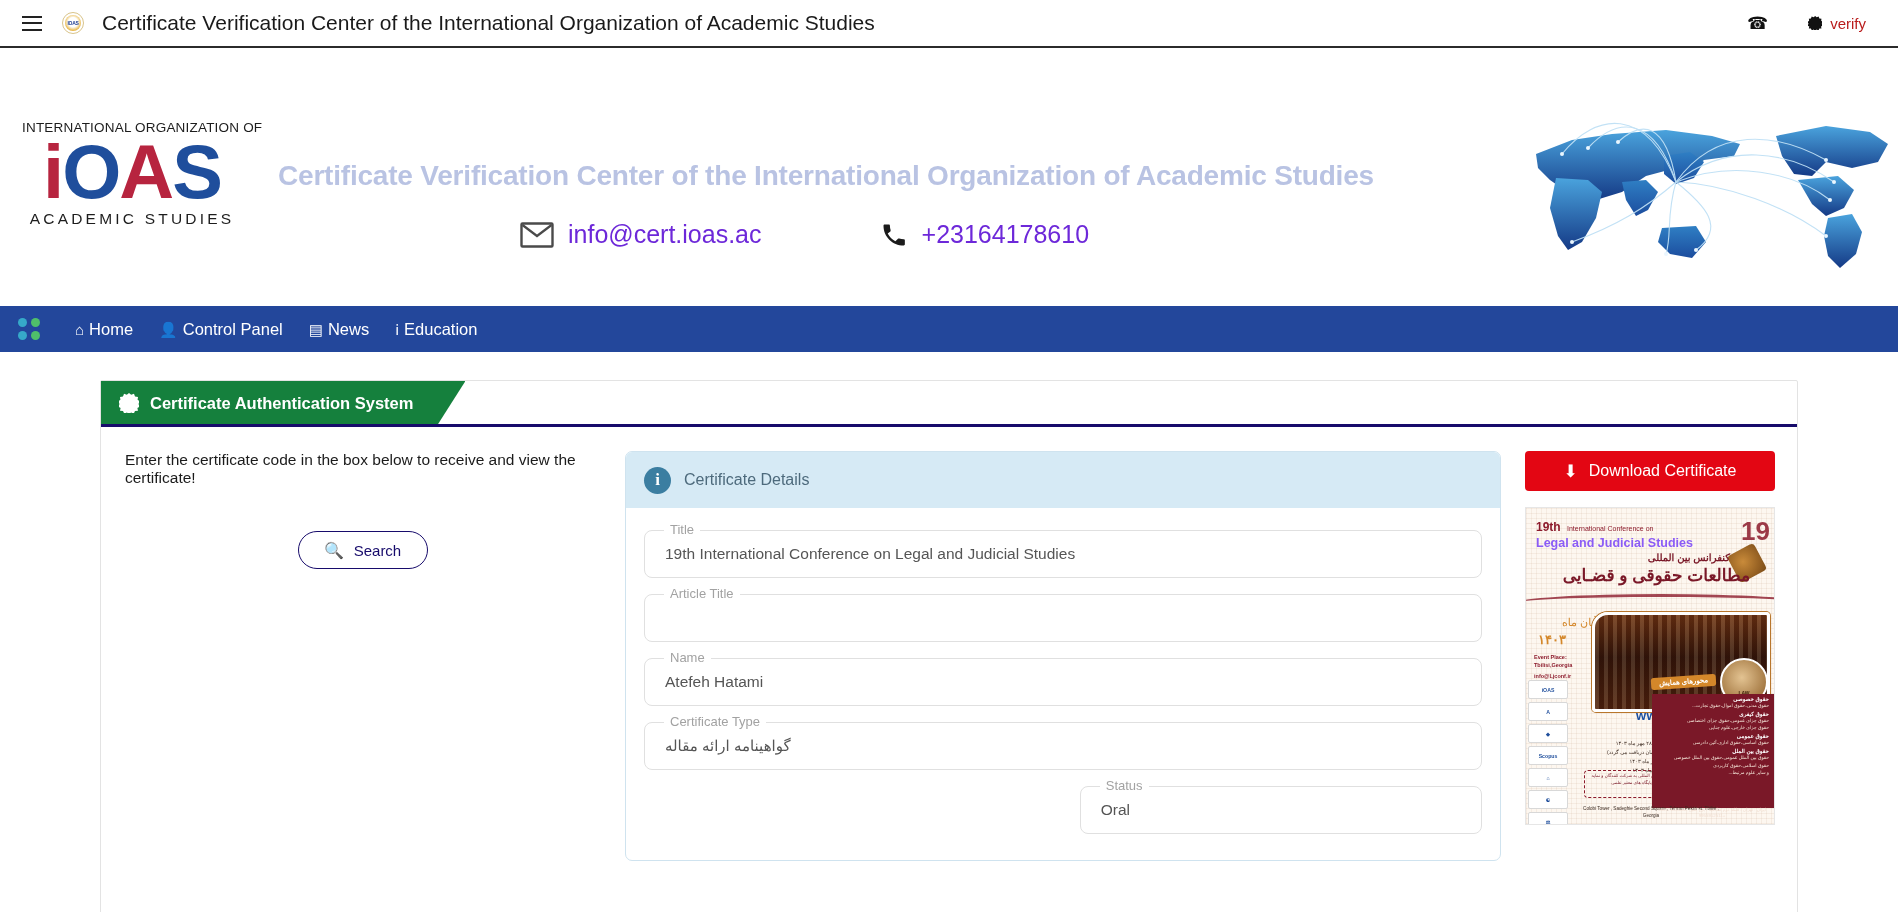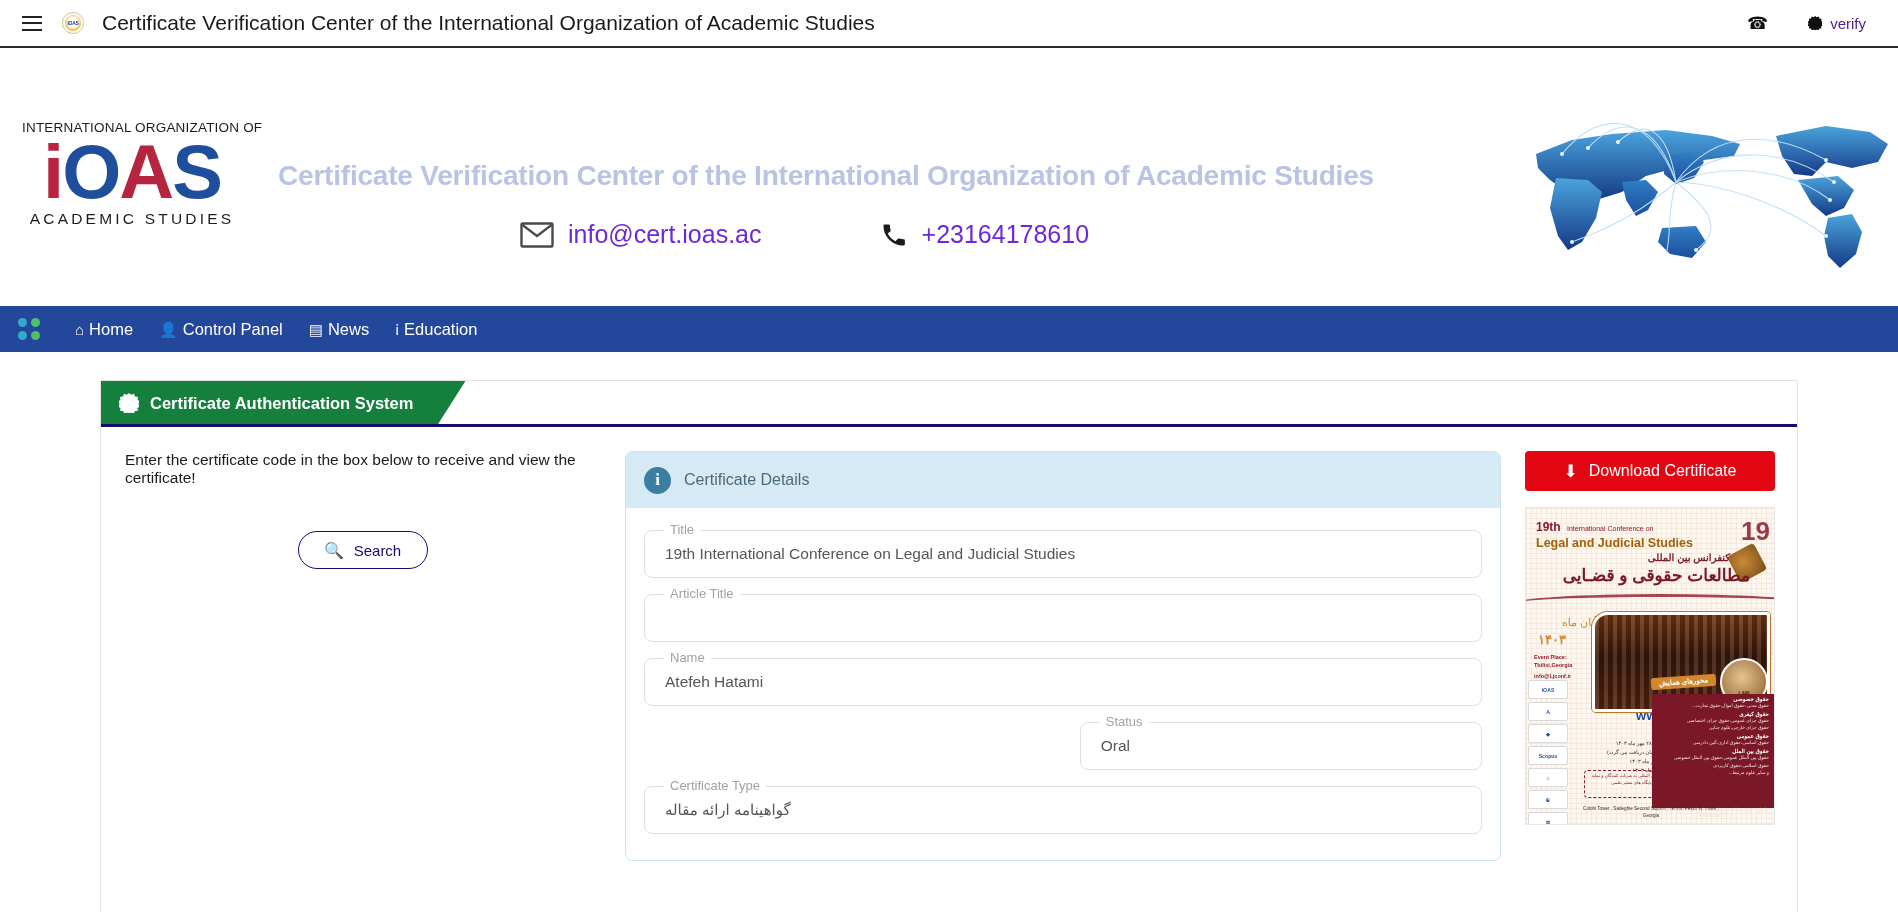--- a/index.html
+++ b/index.html
@@ -48,21 +48,21 @@
     color: #1a1a1a;
     white-space: nowrap;
     font-family: "Liberation Sans", sans-serif;
   }
   .topbar-right {
     margin-left: auto;
     display: flex; align-items: center; gap: 40px;
     padding-right: 10px;
   }
   .tb-icon { font-size: 17px; color: #111; cursor: pointer; line-height: 1; }
-  .tb-verify { display:flex; align-items:center; gap: 8px; font-size: 15px; color:#4c1d95; cursor:pointer; }
+  .tb-verify { display:flex; align-items:center; gap: 8px; font-size: 15px; color:#b91c1c; cursor:pointer; }
   .badge-glyph {
     width: 14px; height: 14px; background: #111;
     clip-path: polygon(50% 0%,61% 9%,75% 4%,80% 18%,95% 20%,93% 34%,105% 43%,97% 55%,
                        105% 67%,92% 75%,95% 89%,80% 90%,74% 103%,60% 97%,50% 108%,
                        40% 97%,26% 103%,20% 90%,5% 89%,8% 75%,-5% 67%,3% 55%,
                        -5% 43%,7% 34%,5% 20%,20% 18%,25% 4%,39% 9%);
   }
 
   
   .banner {
@@ -244,21 +244,21 @@
     background: #fdf7f0; position: relative; overflow: hidden;
     font-family: "Liberation Sans", sans-serif;
   }
   .poster-grid {
     position:absolute; inset:0;
     background-image: repeating-linear-gradient(0deg, rgba(190,150,120,.12) 0 1px, transparent 1px 5px),
                       repeating-linear-gradient(90deg, rgba(190,150,120,.12) 0 1px, transparent 1px 5px);
   }
   .p-19 { position:absolute; left:10px; top:12px; color:#8c1a2b; font-size: 12px; font-weight: bold; }
   .p-19 span.sm { font-size: 7px; font-weight: normal; margin-left:3px; color:#8c1a2b;}
-  .p-en { position:absolute; left:10px; top:28px; color:#a16207; font-size: 12.5px; font-weight: bold; }
+  .p-en { position:absolute; left:10px; top:28px; color:#8b5cf6; font-size: 12.5px; font-weight: bold; }
   .p-fa1 { position:absolute; right: 44px; top: 44px; color:#7a1828; font-size: 10px; direction: rtl; font-weight: bold; }
   .p-fa2 { position:absolute; right: 24px; top: 57px; color:#7a1828; font-size: 17px; direction: rtl; font-weight: bold; padding-left: 22px; }
   .p-big19 {
     position:absolute; right: 4px; top: 8px; color:#8c1a2b; font-size: 26px; font-weight: bold;
     opacity: .85;
   }
   .p-gavel {
     position:absolute; right: 12px; top: 40px; width: 30px; height: 30px;
     background: radial-gradient(circle at 40% 40%, #c98b3a, #7a4a16);
     border-radius: 4px; transform: rotate(-28deg);
@@ -502,31 +502,31 @@
               </div>
             </div>
 
             <div class="dfield">
               <div class="dlegend">Name</div>
               <div class="dbox">
                 <span class="dval">Atefeh Hatami</span>
               </div>
             </div>
 
+            <div class="dfield">
+              <div class="dlegend">Certificate Type</div>
+              <div class="dbox">
+                <span class="dval rtl">گواهینامه ارائه مقاله</span>
+              </div>
+            </div>
+
             <div class="dfield status">
               <div class="dlegend">Status</div>
               <div class="dbox">
                 <span class="dval">Oral</span>
-              </div>
-            </div>
-
-            <div class="dfield">
-              <div class="dlegend">Certificate Type</div>
-              <div class="dbox">
-                <span class="dval rtl">گواهینامه ارائه مقاله</span>
               </div>
             </div>
 
           </div>
         </div>
       </div>
 
       <div class="col-right">
         <button class="dl-btn">
           <span class="dl-ico">⬇</span>

